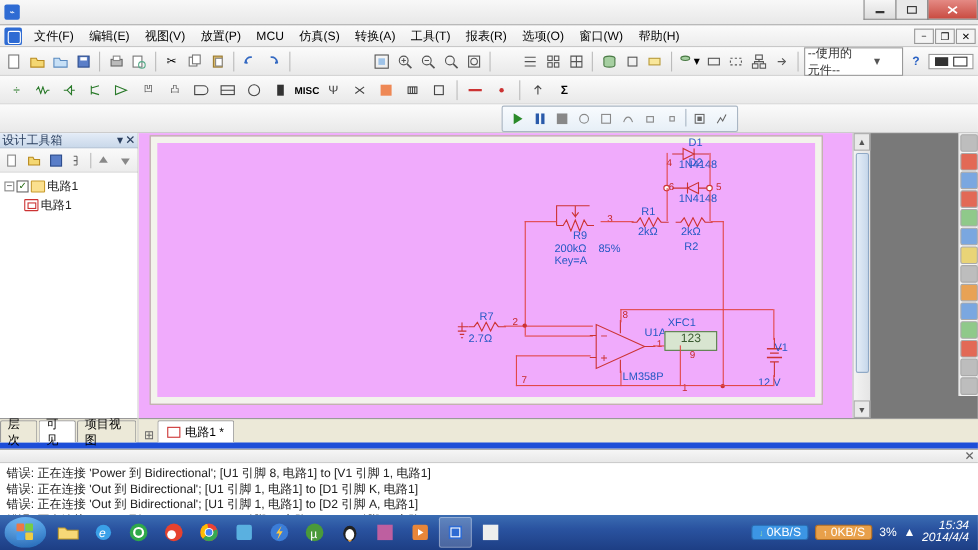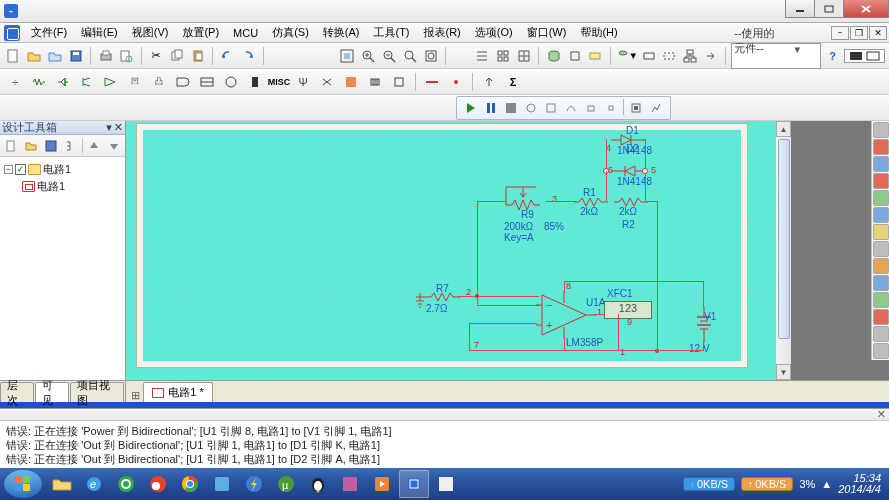--- a/index.html
+++ b/index.html
@@ -20,21 +20,21 @@
   .menubar .logo{width:16px;height:16px;background:#2e6bd3;border-radius:2px;margin:0 4px 0 2px;position:relative;}
   .menubar .logo::after{content:"";position:absolute;left:3px;top:3px;width:10px;height:10px;border:1.5px solid #fff;border-radius:2px;}
   .menubar .m { padding: 2px 7px; cursor: default; }
   .mdimax{margin-left:auto;display:flex;gap:0;align-items:center;}
   .mdimax span{width:18px;height:14px;border:1px solid #999;display:inline-flex;align-items:center;justify-content:center;background:#f4f4f4;margin-left:1px;font-size:9px;}
 
   
   .toolbar { height: 26px; background: linear-gradient(#fbfbfb,#e9e9e9); border-bottom: 1px solid #ccc; display: flex; align-items: center; padding: 0 4px; gap: 2px; }
   .tb-sep { width: 1px; height: 18px; background: #bbb; margin: 0 3px; }
   .tb-btn { width: 22px; height: 22px; display: inline-flex; align-items: center; justify-content: center; border: 1px solid transparent; border-radius: 2px; }
-  .combo{height:20px;border:1px solid #999;background:#fff;display:flex;align-items:flex-end;padding:12px 2px;min-width:90px;}
+  .combo{height:20px;border:1px solid #999;background:#fff;display:flex;align-items:center;padding:12px 2px;min-width:90px;}
   .combo span{flex:1;color:#333;font-size:11px;}
   .combo .cd{width:14px;text-align:center;color:#555;}
 
   
   .simbar{height:26px;background:linear-gradient(#fbfbfb,#e9e9e9);border-bottom:1px solid #ccc;display:flex;align-items:center;padding:0 6px;gap:2px;justify-content:flex-start;}
   .simgroup{margin-left:450px;border:1px solid #a9b6c4;background:linear-gradient(#f8fbfe,#e7eff7);padding:2px 4px;display:flex;gap:0;border-radius:2px;}
   .simgroup .sb{width:18px;height:18px;display:inline-flex;align-items:center;justify-content:center;margin:0 1px;}
 
   
   .mainarea{display:flex;height:287px;border-bottom:6px solid #1d4ed8;}
@@ -49,21 +49,21 @@
   .nodeicon.red::after{content:"";position:absolute;left:2px;top:2px;width:6px;height:4px;border:1px solid #c33;}
   .minus{width:9px;height:9px;border:1px solid #888;display:inline-flex;align-items:center;justify-content:center;font-size:9px;line-height:1;color:#444;}
   .cbx{width:11px;height:11px;border:1px solid #666;display:inline-flex;align-items:center;justify-content:center;font-size:9px;color:#1a6408;line-height:1;}
   .lp-tabs{height:22px;display:flex;border-top:1px solid #999;background:#ece9d8;}
   .lp-tab{padding:3px 6px;border:1px solid #999;border-bottom:none;background:#fff;margin:1px 1px 0 0;font-size:11px;display:flex;align-items:center;border-radius:2px 2px 0 0;}
   .lp-tab.inactive{background:#ece9d8;}
 
   
   .canvaswrap{flex:1;display:flex;flex-direction:column;background:#ece9d8;}
   .canvasbody{flex:1;display:flex;overflow:hidden;position:relative;background:#fff;}
-  .schem{flex:1;position:relative;background:#5eead4;overflow:hidden;}
+  .schem{flex:1;position:relative;background:#f0abfc;overflow:hidden;}
   .dots{position:absolute;inset:0;background-image:radial-gradient(#bbb 0.5px, transparent 0.5px);background-size:9px 9px;}
   .pageborder{position:absolute;left:10px;top:2px;width:612px;height:245px;border:1px solid #b7b79c;box-shadow:inset 0 0 0 6px #f3f3ec;}
   .wire{position:absolute;background:#e24848;}
   .label{position:absolute;font-size:10px;color:#c62b2b;white-space:nowrap;font-family:Arial,sans-serif;}
   .label.blue{color:#2458c4;}
   .pinno{position:absolute;color:#c62b2b;font-size:9px;font-family:Arial;}
   .res{position:absolute;width:28px;height:8px;}
   .res svg{display:block;}
   .opamp{position:absolute;}
   .diode{position:absolute;}

